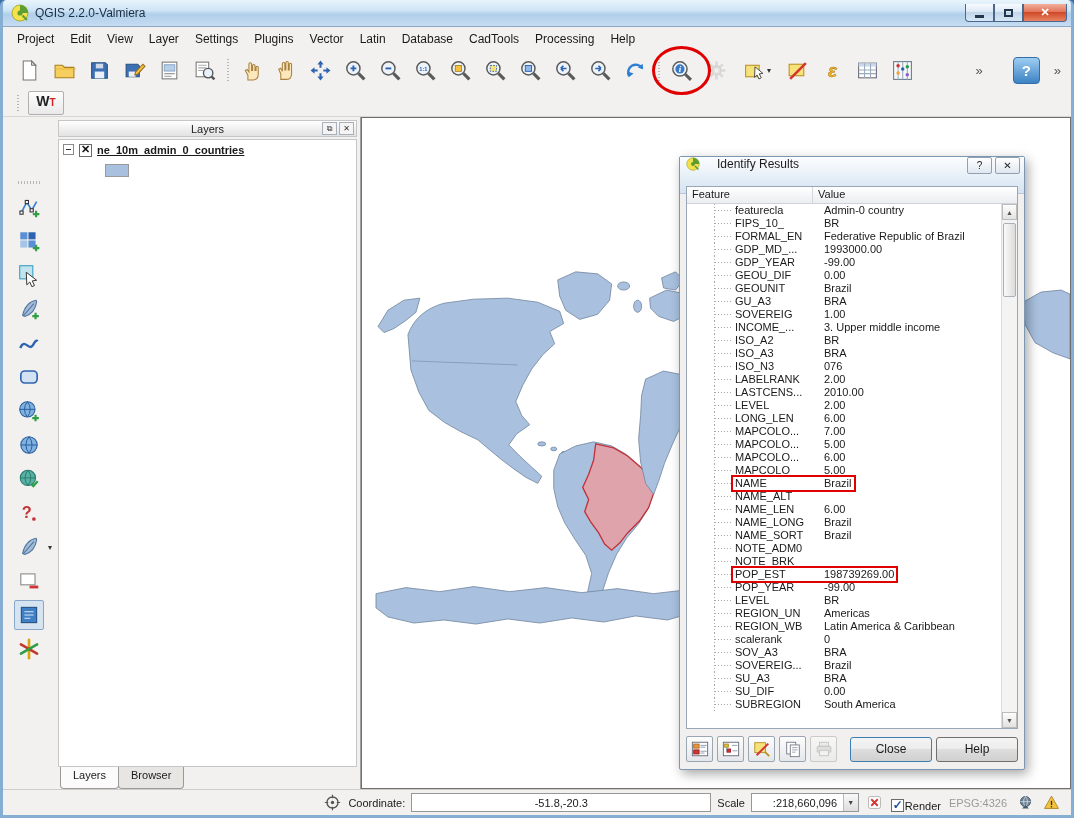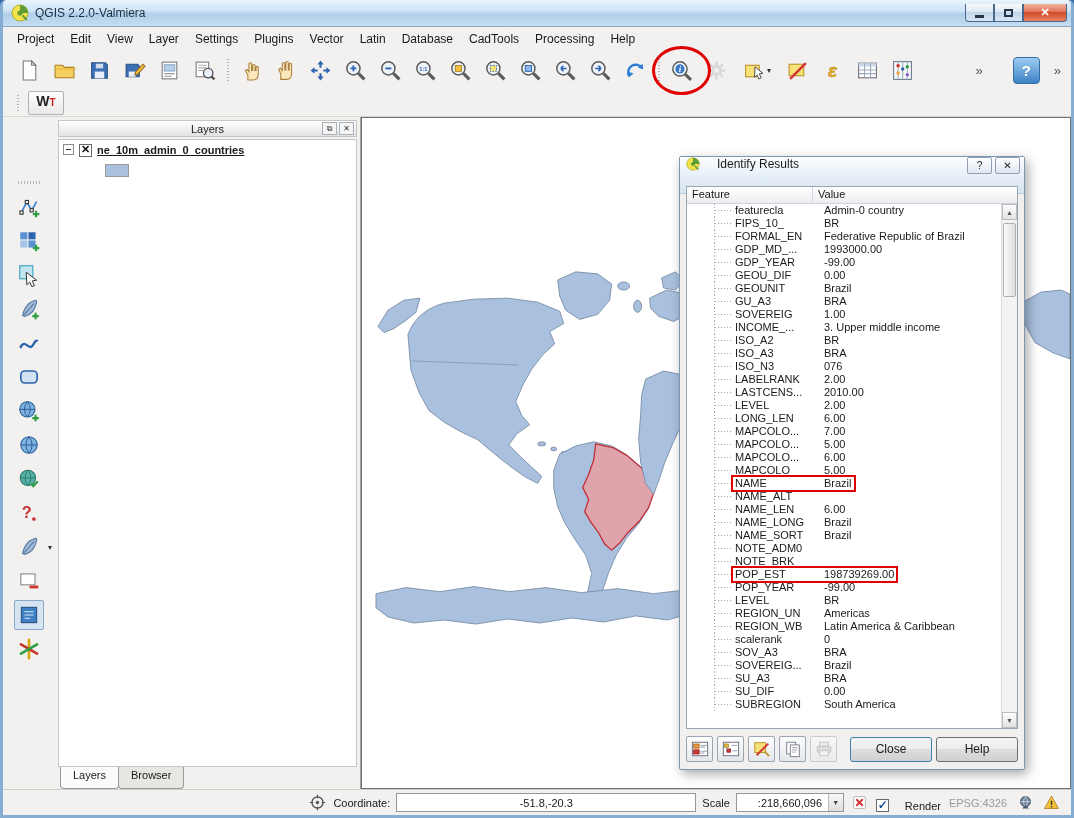--- a/index.html
+++ b/index.html
@@ -136,21 +136,21 @@
   .sb-spacer { flex:1; }
   .sb-icon { width:20px; height:20px; display:flex; align-items:center; justify-content:center; }
   .sb-icon svg { width:17px; height:17px; display:block; }
   .coord-box { width:300px; height:19px; border:1px solid #979797; background:#fff;
     display:flex; align-items:center; justify-content:center; }
   .scale-box { width:108px; height:19px; border:1px solid #979797; background:#fff;
     display:flex; align-items:center; padding-left:21px; }
   .scale-arrow { margin-left:auto; width:15px; align-self:stretch; border-left:1px solid #bbb;
     background:linear-gradient(#f8f8f8,#dedede); display:flex; align-items:center; justify-content:center;
     font-size:7px; color:#444; }
-  .render-wrap { display:flex; align-items:center; gap:16px;margin-top:6px; }
+  .render-wrap { display:flex; align-items:center; gap:1px;margin-top:6px; }
   .epsg { color:#9a9a9a; padding:0 2px; }
 </style>
 </head>
 <body>
 
 <div class="window">
 
   <div class="titlebar">
     <span class="app-icon">
       <svg viewBox="0 0 18 18">

